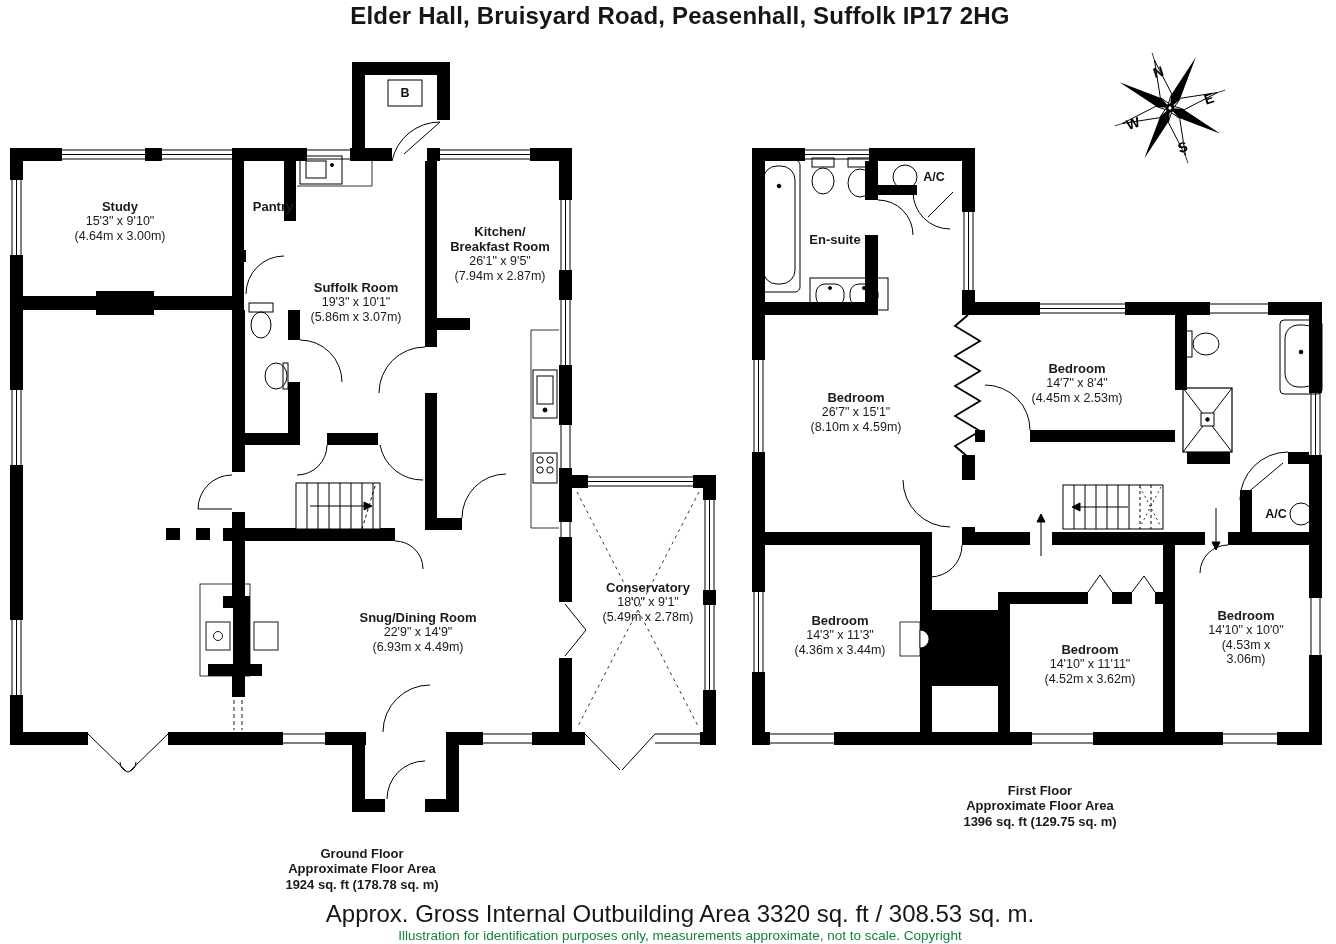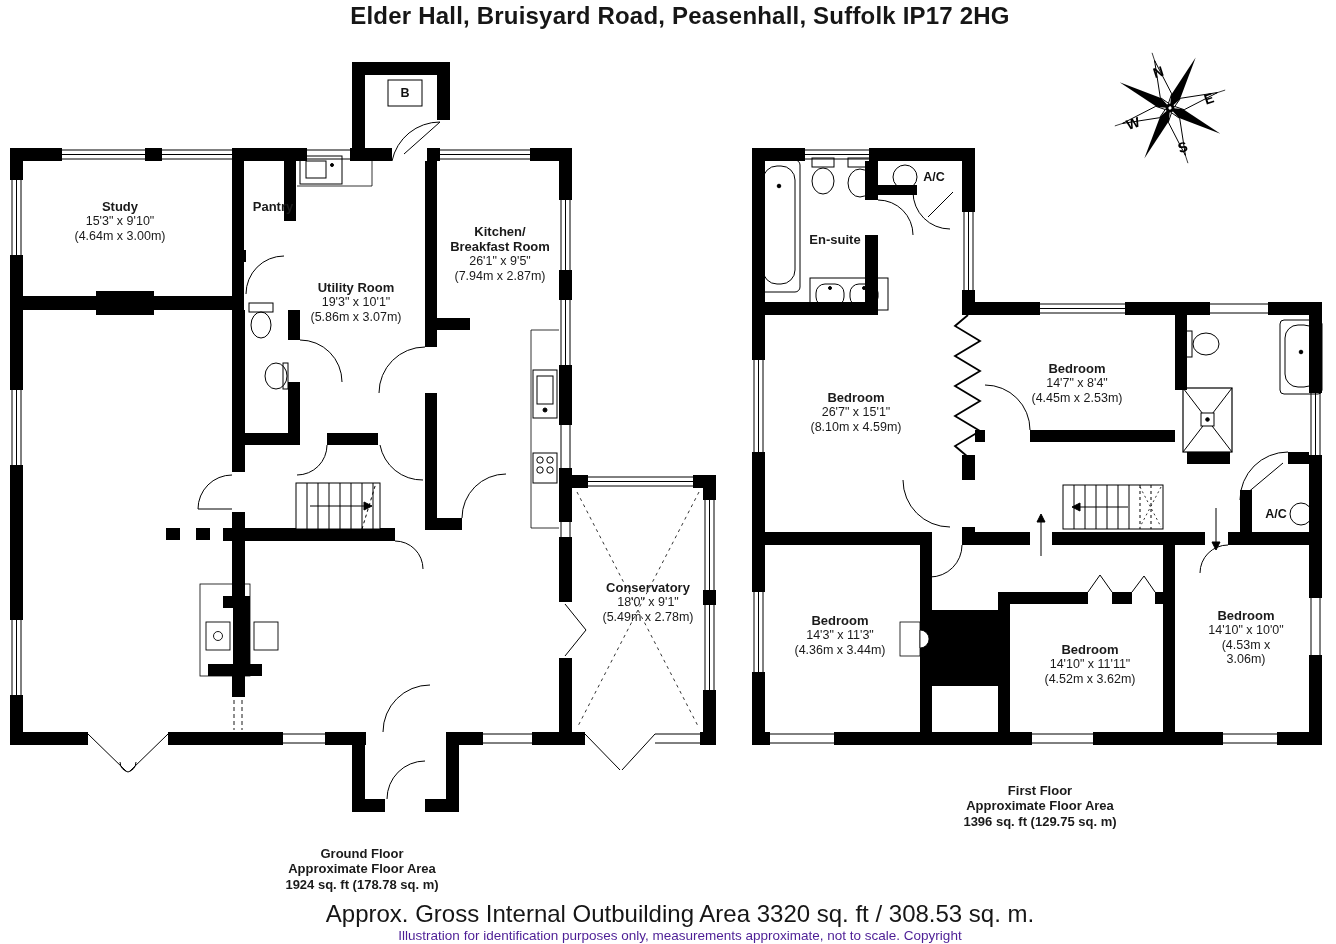--- a/index.html
+++ b/index.html
@@ -9,21 +9,21 @@
          font-size:24px;font-weight:bold;letter-spacing:.2px;white-space:nowrap;color:#161616;}
   .room-label{position:absolute;transform:translate(-50%,-50%);text-align:center;line-height:1.16;color:#1a1a1a;}
   .room-name{font-size:13px;font-weight:bold;white-space:pre-line;}
   .room-dim{font-size:12.5px;}
   .floor-caption{position:absolute;transform:translate(-50%,-50%);text-align:center;
                  font-size:13px;font-weight:bold;line-height:1.18;color:#1a1a1a;margin-top:28px;}
   .small-label{position:absolute;transform:translate(-50%,-50%);font-size:12.5px;font-weight:bold;color:#111;}
   .footer-main{position:absolute;left:680px;top:914px;transform:translate(-50%,-50%);
                font-size:24px;font-weight:normal;white-space:nowrap;color:#161616;}
   .footer-sub{position:absolute;left:680px;top:935px;transform:translate(-50%,-50%);
-              font-size:13.5px;white-space:nowrap;color:#4c1d95;}
+              font-size:13.5px;white-space:nowrap;color:#15803d;}
   svg.plan{position:absolute;left:0;top:0;}
   svg text.compass-letter{font-family:"Liberation Sans",sans-serif;font-size:14px;font-weight:bold;fill:#000;}
 </style>
 </head>
 <body>
 
 <div class="page">
 
   <div class="title">Elder Hall, Bruisyard Road, Peasenhall, Suffolk IP17 2HG</div>
 
@@ -474,30 +474,35 @@
 
   <div class="room-label" style="left:120px;top:221px">
     <div class="room-name">Study</div>
     <div class="room-dim">15'3" x 9'10"</div>
     <div class="room-dim">(4.64m x 3.00m)</div>
   </div>
   <div class="room-label" style="left:273px;top:207px">
     <div class="room-name">Pantry</div>
   </div>
   <div class="room-label" style="left:356px;top:302px">
-    <div class="room-name">Utility Room</div>
+    <div class="room-name">Suffolk Room</div>
     <div class="room-dim">19'3" x 10'1"</div>
     <div class="room-dim">(5.86m x 3.07m)</div>
   </div>
   <div class="room-label" style="left:500px;top:254px">
     <div class="room-name">Kitchen/
 Breakfast Room</div>
     <div class="room-dim">26'1" x 9'5"</div>
     <div class="room-dim">(7.94m x 2.87m)</div>
   </div>
+  <div class="room-label" style="left:418px;top:632px">
+    <div class="room-name">Snug/Dining Room</div>
+    <div class="room-dim">22'9" x 14'9"</div>
+    <div class="room-dim">(6.93m x 4.49m)</div>
+  </div>
   <div class="room-label" style="left:648px;top:602px">
     <div class="room-name">Conservatory</div>
     <div class="room-dim">18'0" x 9'1"</div>
     <div class="room-dim">(5.49m x 2.78m)</div>
   </div>
 
   <div class="room-label" style="left:835px;top:240px">
     <div class="room-name">En-suite</div>
   </div>
   <div class="room-label" style="left:856px;top:412px">

